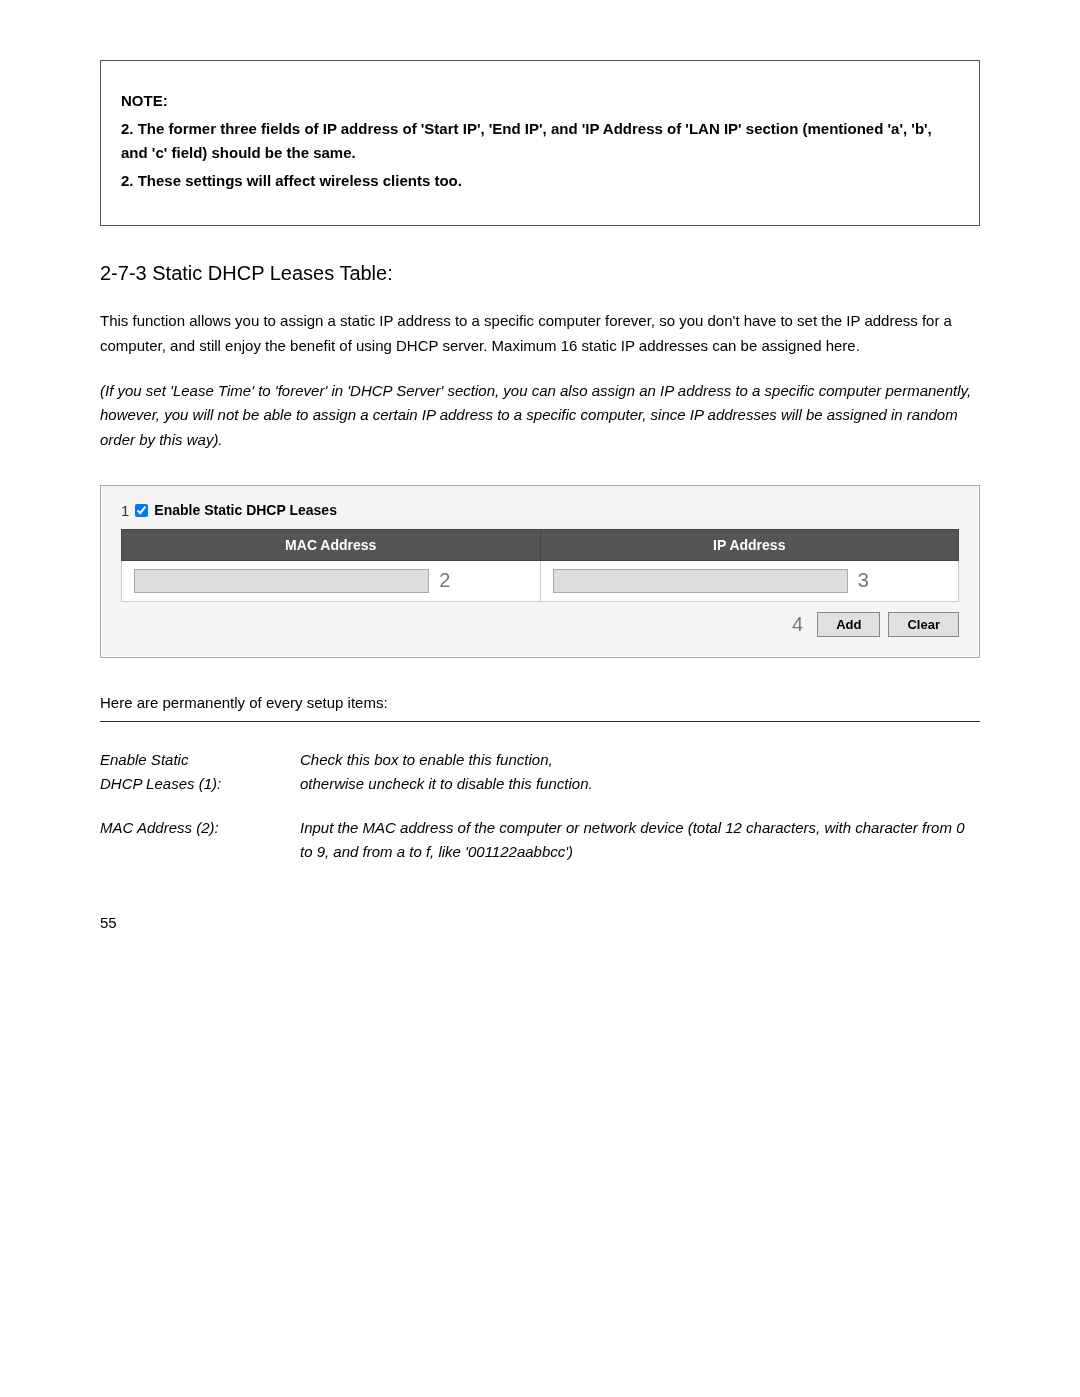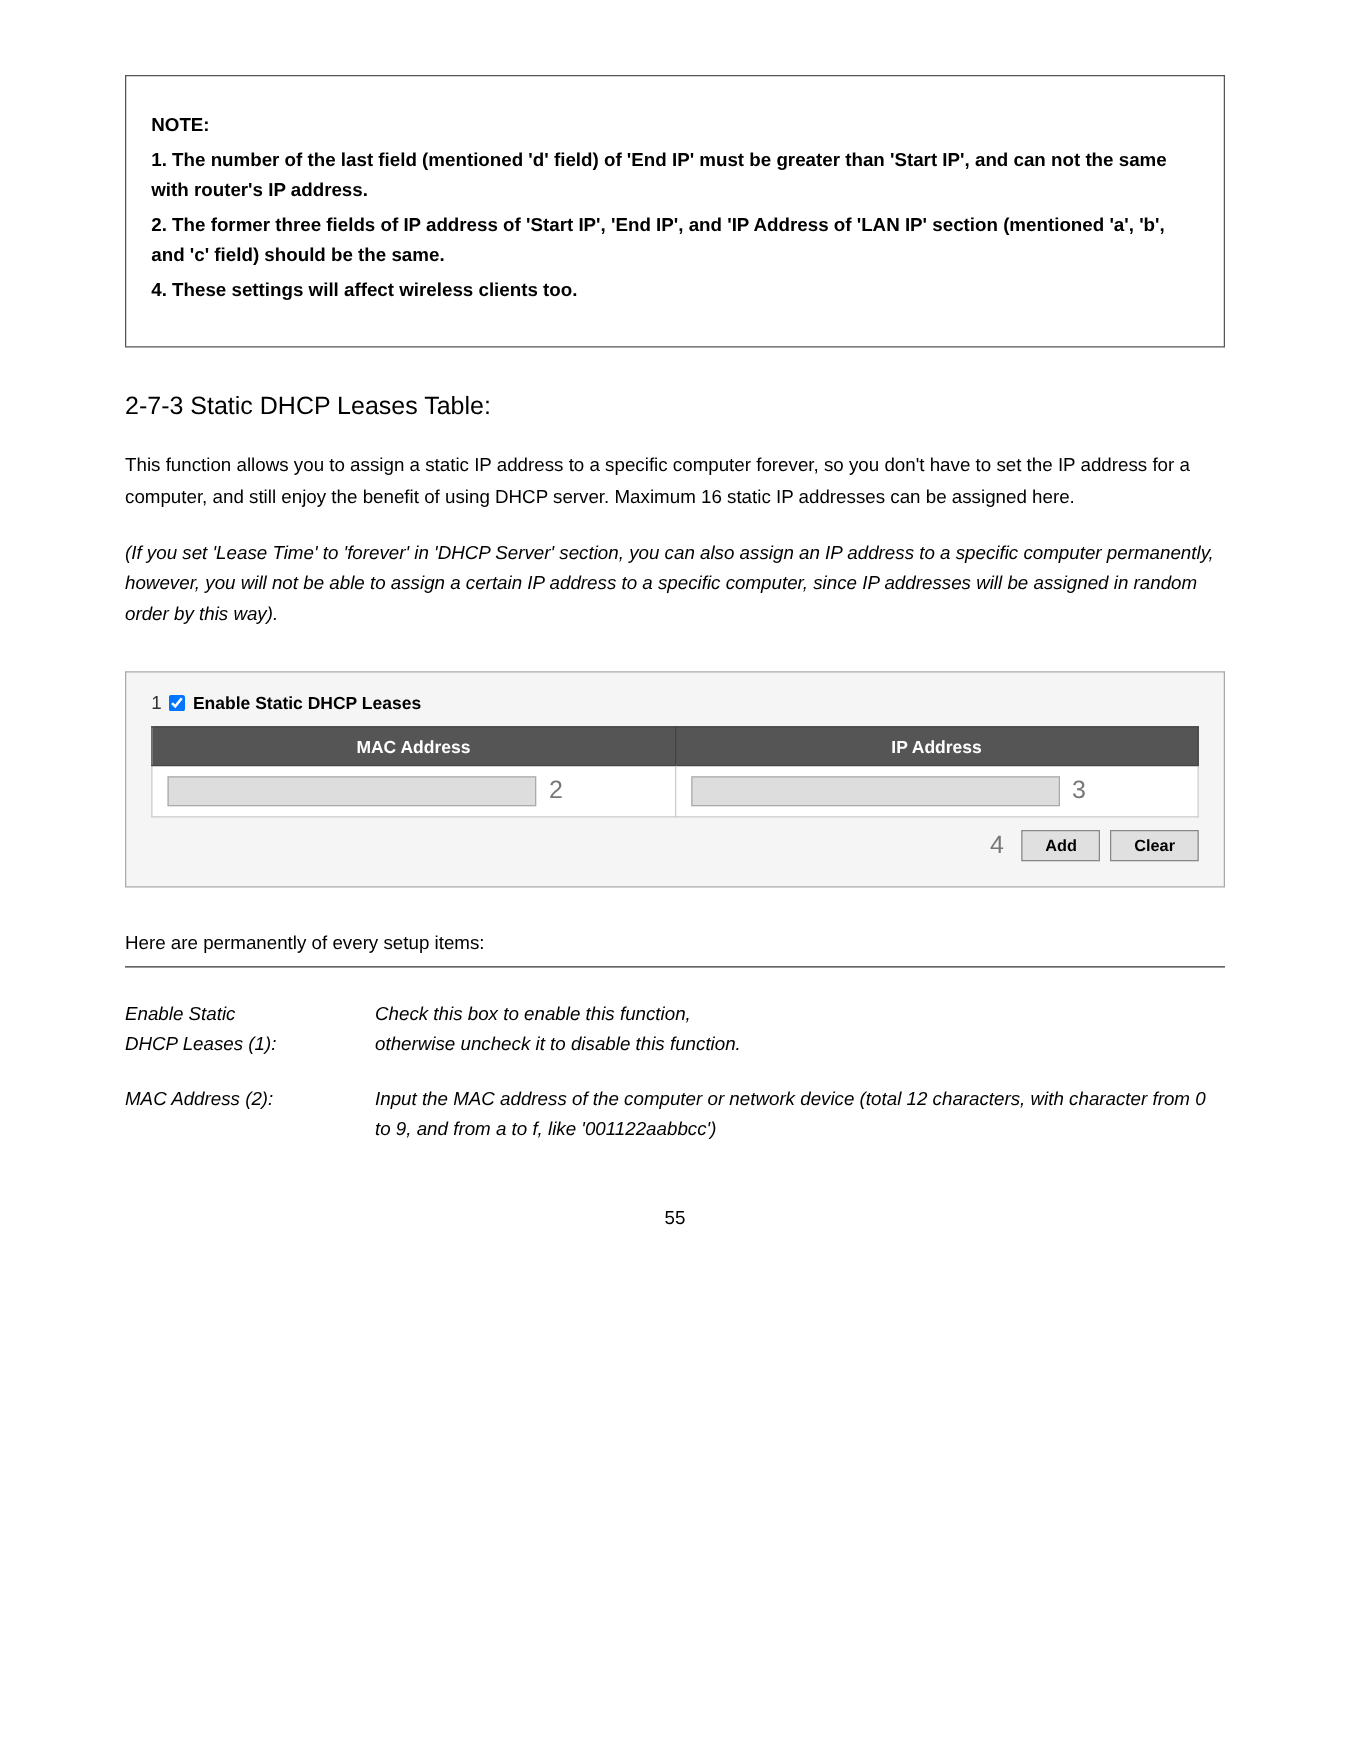--- a/index.html
+++ b/index.html
@@ -155,38 +155,37 @@
       font-style: italic;
       width: 200px;
       white-space: nowrap;
     }
 
     .desc-table td:last-child {
       font-style: italic;
     }
 
     .page-number {
-      text-align: center;
+      text-align: left;
       margin-top: 40px;
       font-size: 15px;
     }
 
     .cell-with-num {
       display: flex;
       align-items: center;
     }
   </style>
 </head>
 <body>
 
 <div class="note-box">
   <p><span>NOTE:</span></p>
-  <p>1. The number of the last field (mentioned 'd' field) of 'End IP' must be greater than 'Start IP', and can not the same with router's IP address.</p>
   <p>2. The former three fields of IP address of 'Start IP', 'End IP', and 'IP Address of 'LAN IP' section (mentioned 'a', 'b', and 'c' field) should be the same.</p>
-  <p>4. These settings will affect wireless clients too.</p>
+  <p>2. These settings will affect wireless clients too.</p>
 </div>
 
 <h2 class="section-heading">2-7-3 Static DHCP Leases Table:</h2>
 
 <p class="body-text">This function allows you to assign a static IP address to a specific computer forever, so you don't have to set the IP address for a computer, and still enjoy the benefit of using DHCP server. Maximum 16 static IP addresses can be assigned here.</p>
 
 <p class="italic-text">(If you set 'Lease Time' to 'forever' in 'DHCP Server' section, you can also assign an IP address to a specific computer permanently, however, you will not be able to assign a certain IP address to a specific computer, since IP addresses will be assigned in random order by this way).</p>
 
 <div class="dhcp-ui-container">
 

